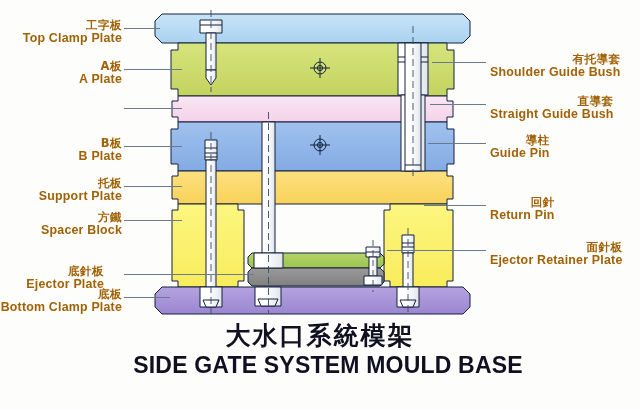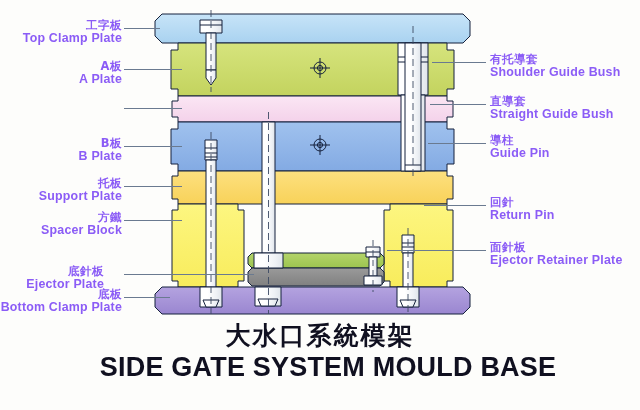--- a/index.html
+++ b/index.html
@@ -11,40 +11,40 @@
     position:relative;
   }
   #page{
     position:absolute;left:0;top:0;width:640px;height:410px;
     background:#fdfdfb;
   }
   
   .label{
     position:absolute;
     line-height:1.02;
-    color:#8b5cf6;
+    color:#a16207;
     white-space:nowrap;
   }
   .label .cn{
     font-family:"DejaVu Sans", sans-serif;
     font-size:11.5px;
     font-weight:700;
     letter-spacing:0.5px;
     display:block;
   }
   .label .en{
     font-family:Liberation Sans, sans-serif;
     font-size:12.4px;
     font-weight:700;
     letter-spacing:0.2px;
     display:block;
     margin-top:0px;
   }
   .label.left{text-align:right;}
-  .label.right{text-align:left;}
+  .label.right{text-align:right;}
 
   
   .leader{
     position:absolute;
     height:1px;
     background:#6a7a90;
   }
 
   
   .title-cn{
@@ -270,15 +270,15 @@
     <span class="cn">回針</span>
     <span class="en">Return Pin</span>
   </div>
 
   <div class="label right" style="left:490px;top:242px;">
     <span class="cn">面針板</span>
     <span class="en">Ejector Retainer Plate</span>
   </div>
 
   <div class="title-cn" style="top:319px;font-size:25px;letter-spacing:2px;">大水口系統模架</div>
-  <div class="title-en" style="top:352px;font-size:27px;letter-spacing:0.2px;margin-left:16px;">SIDE GATE SYSTEM MOULD BASE</div>
+  <div class="title-en" style="top:352px;font-size:23px;letter-spacing:0.2px;margin-left:16px;">SIDE GATE SYSTEM MOULD BASE</div>
 
 </div>
 
 </body></html>

